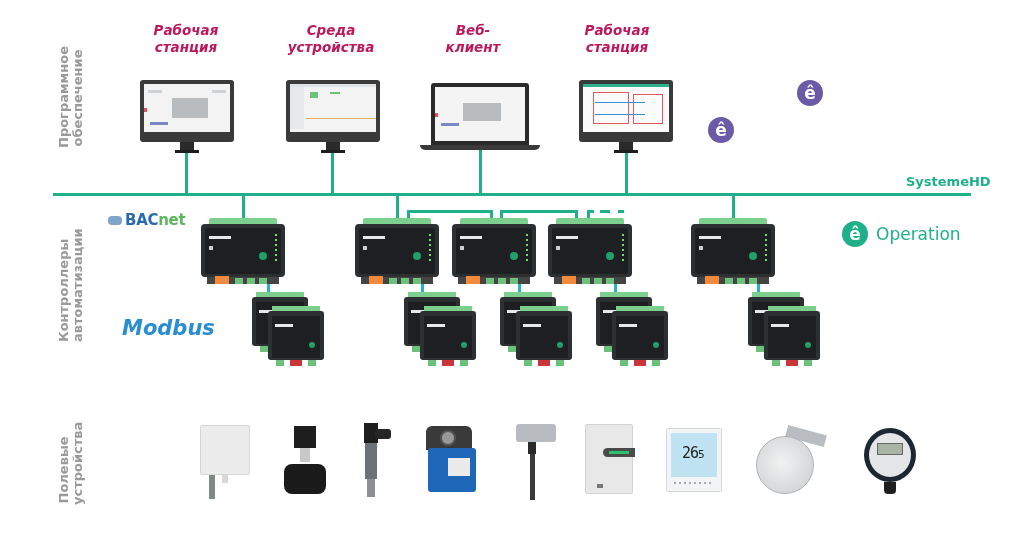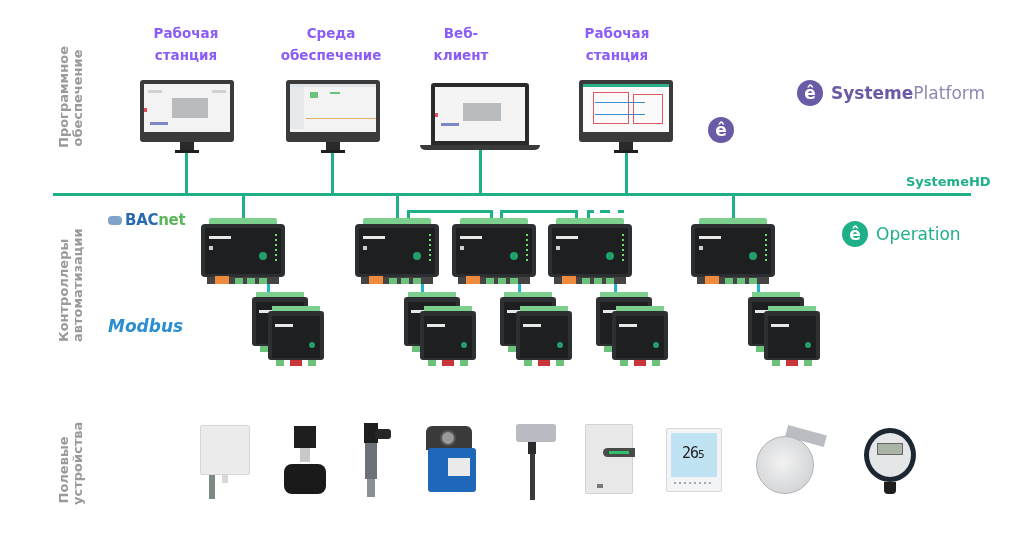--- a/index.html
+++ b/index.html
@@ -7,22 +7,22 @@
   body { position: relative; font-family: "DejaVu Sans", sans-serif; }
   .abs { position: absolute; }
 
   
   .side-label {
     position: absolute; color: #9a9a9a; font-weight: bold; font-size: 13px; line-height: 14px;
     transform: rotate(-90deg); transform-origin: center center; text-align: center; white-space: pre;
   }
 
   .col-title {
-    position: absolute; color: #8b5cf6; font-weight: bold; font-size: 13.5px; line-height: 22px;
-    text-align: center; width: 110px; white-space: pre;
+    position: absolute; color: #be185d; font-weight: bold; font-size: 13.5px; line-height: 17px;
+    text-align: center; width: 110px; white-space: pre; font-style: italic;
   }
 
   
   .line { position: absolute; background: #1fb08a; }
   .mb { position: absolute; background: #27b0d6; }
 
   
   .monitor { position: absolute; width: 94px; height: 62px; background: #3a3a3a; border-radius: 3px; padding: 4px 4px 10px 4px; }
   .monitor .screen { width: 100%; height: 100%; background: #f3f3f3; position: relative; overflow: hidden; }
   .stand-neck { position: absolute; width: 14px; height: 8px; background: #2a2a2a; }
@@ -65,40 +65,40 @@
   .green-brand .brand-icon { background: #1fb08a; }
   .b-strong { font-weight: bold; }
   .b-light { color: #8e86b4; }
 
   .ethernet { position: absolute; color: #1fb08a; font-weight: bold; font-size: 13px; }
 
   .bacnet { position: absolute; display: flex; align-items: center; gap: 3px; }
   .bacnet .bi { width: 14px; height: 9px; border-radius: 4px; background: #7fa3c9; }
   .bacnet .bt { font-weight: bold; font-size: 15px; color: #2a6ab0; letter-spacing: -0.3px; }
   .bacnet .bt .net { color: #5bb65c; }
-  .modbus { position: absolute; color: #2b8ed1; font-weight: bold; font-style: italic; font-size: 17px; }
+  .modbus { position: absolute; color: #2b8ed1; font-weight: bold; font-style: italic; font-size: 21px; margin-left: 14px; }
 
   
   .dev { position: absolute; }
 </style>
 </head>
 <body>
 
 <div class="side-label" style="left:22px; top:83px; width:100px; height:30px;">Программное
 обеспечение</div>
 <div class="side-label" style="left:27px; top:282px; width:90px; height:30px;">Контроллеры
 автоматизации</div>
 <div class="side-label" style="left:37px; top:455px; width:70px; height:30px;">Полевые
 устройства</div>
 
 <div class="col-title" style="left:131px; top:22px;">Рабочая
 станция</div>
 <div class="col-title" style="left:276px; top:22px;">Среда
-обеспечение</div>
-<div class="col-title" style="left:406px; top:22px;">Веб-
+устройства</div>
+<div class="col-title" style="left:418px; top:22px;">Веб-
 клиент</div>
 <div class="col-title" style="left:562px; top:22px;">Рабочая
 станция</div>
 
 <div>
   <div class="monitor" style="left:140px; top:80px;">
     <div class="screen">
       <div class="shot-block" style="left:28px; top:14px; width:36px; height:20px;"></div>
       <div class="shot-bar" style="left:4px; top:6px; width:14px;"></div>
       <div class="shot-bar" style="left:68px; top:6px; width:14px;"></div>
@@ -144,21 +144,20 @@
       <div class="abs" style="left:12px; top:30px; width:50px; height:1px; background:#3b8fd1;"></div>
       <div class="abs" style="left:50px; top:10px; width:30px; height:30px; border:1px solid #e05a64;"></div>
     </div>
   </div>
   <div class="stand-neck" style="left:619px; top:142px;"></div>
   <div class="stand-foot" style="left:614px; top:150px;"></div>
 </div>
 
 <div class="brand purple" style="left:797px; top:80px;">
   <span class="brand-icon">ê</span>
-  <span><span class="b-strong">Systeme</span><span class="b-light">Platform</span></span>
 </div>
 <div class="brand purple" style="left:708px; top:117px;">
   <span class="brand-icon">ê</span>
 </div>
 <div class="brand green-brand" style="left:842px; top:221px;">
   <span class="brand-icon">ê</span>
   <span>Operation</span>
 </div>
 
 <div class="ethernet" style="left:906px; top:174px;">SystemeHD</div>

